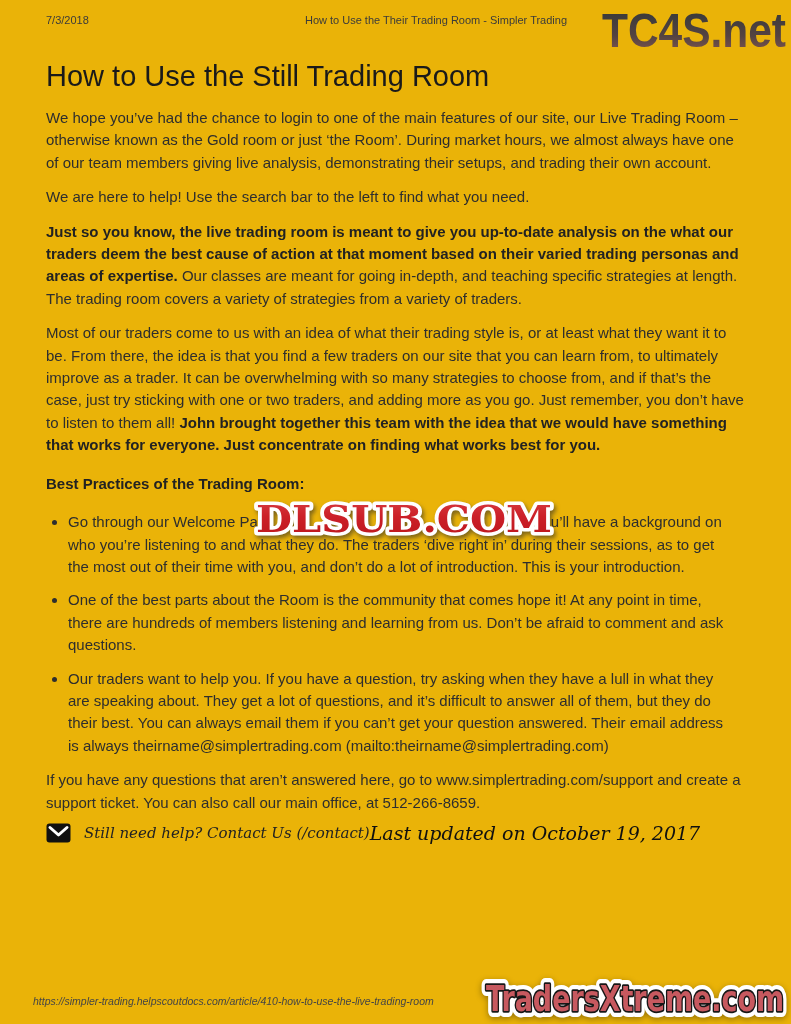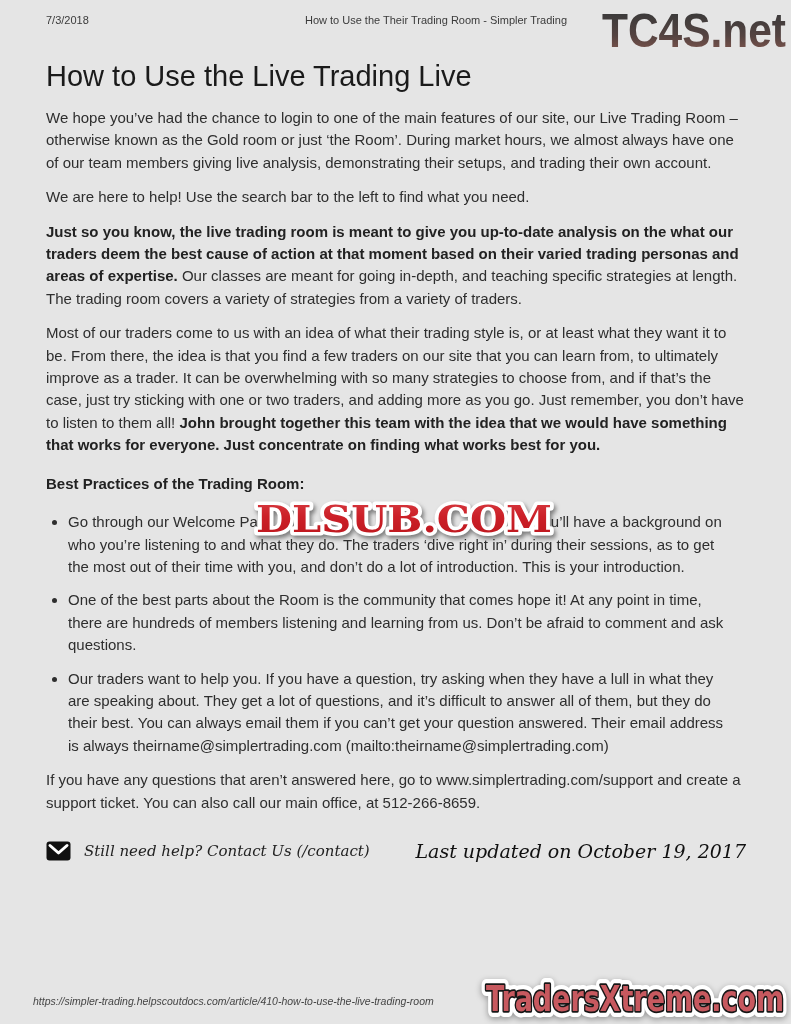--- a/index.html
+++ b/index.html
@@ -1,19 +1,19 @@
 <!DOCTYPE html>
 <html><head>
 <meta charset="utf-8">
 <style>
   html,body{margin:0;padding:0;background:#ffffff;}
   .page{
     position:relative;
     width:791px;height:1024px;
-    background:#e5e5e5;
+    background:#eab308;
     overflow:hidden;
     font-family:"Liberation Sans", sans-serif;
     color:#2e2e2e;
     box-sizing:border-box;
     padding:14px 45px 0 46px;
   }
   
   .header{
     display:grid;
     grid-template-columns:1fr auto 1fr;
@@ -49,22 +49,22 @@
     margin:16px 0 12px 0;padding:0 0 0 22px;
   }
   ul.bp-list li{
     font-size:15px;line-height:22.4px;
     margin:0 11px 11px 0;
   }
   .li-welcome{position:relative;}
   .wm-gap{display:inline-block;width:278px;height:1px;}
   
   .contact-row{
-    position:absolute;left:46px;right:45px;top:840px;
-    display:flex;justify-content:space-between;align-items:center;
+    position:absolute;left:46px;right:45px;top:822px;
+    display:flex;align-items:center;
   }
   .contact-left{display:flex;align-items:center;gap:13px;}
   .mail-icon{display:block;}
   .contact-text{
     font-family:"DejaVu Serif", serif;
     font-style:italic;font-size:15px;color:#222222;
   }
   .last-updated{
     font-family:"DejaVu Serif", serif;
     font-style:italic;font-size:19px;color:#101010;
@@ -91,21 +91,21 @@
       <linearGradient id="g-tc4s" x1="0" y1="0" x2="0" y2="1">
         <stop offset="0.15" stop-color="#3a3a3a"></stop>
         <stop offset="0.6" stop-color="#544341"></stop>
         <stop offset="1" stop-color="#8a5a50"></stop>
       </linearGradient>
     </defs>
     <text x="96" y="45" text-anchor="middle" font-family="'Liberation Sans', sans-serif" font-weight="bold" font-size="48" fill="url(#g-tc4s)" textLength="184" lengthAdjust="spacingAndGlyphs">TC4S.net</text>
   </svg>
 
   <div class="article">
-    <h1>How to Use the Live Trading Live</h1>
+    <h1>How to Use the Still Trading Room</h1>
 
     <p>We hope you’ve had the chance to login to one of the main features of our site, our Live Trading Room – otherwise known as the Gold room or just ‘the Room’. During market hours, we almost always have one of our team members giving live analysis, demonstrating their setups, and trading their own account.</p>
 
     <p>We are here to help! Use the search bar to the left to find what you need.</p>
 
     <p><strong>Just so you know, the live trading room is meant to give you up-to-date analysis on the what our traders deem the best cause of action at that moment based on their varied trading personas and areas of expertise.</strong><span> Our classes are meant for going in-depth, and teaching specific strategies at length. The trading room covers a variety of strategies from a variety of traders.</span></p>
 
     <p><span>Most of our traders come to us with an idea of what their trading style is, or at least what they want it to be. From there, the idea is that you find a few traders on our site that you can learn from, to ultimately improve as a trader. It can be overwhelming with so many strategies to choose from, and if that’s the case, just try sticking with one or two traders, and adding more as you go. Just remember, you don’t have to listen to them all!</span><strong> John brought together this team with the idea that we would have something that works for everyone. Just concentrate on finding what works best for you.</strong></p>
 
     <p class="bold bp-heading">Best Practices of the Trading Room:</p>

